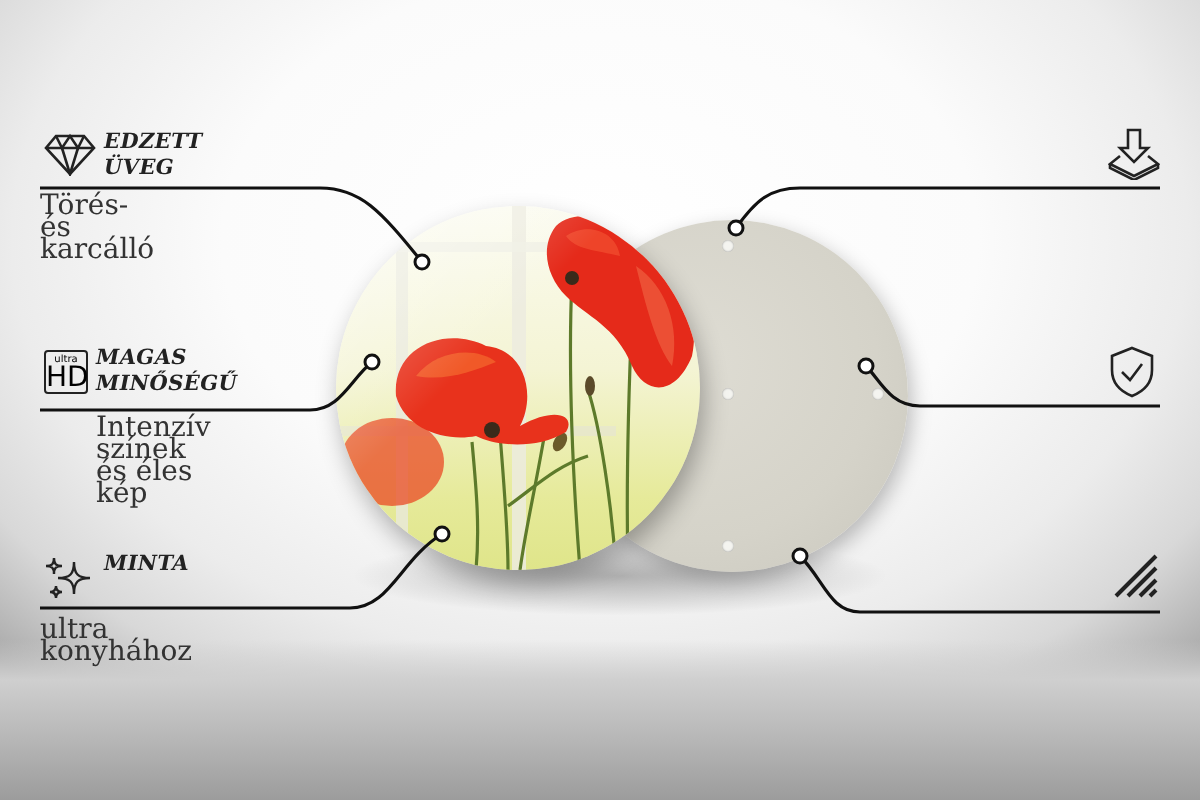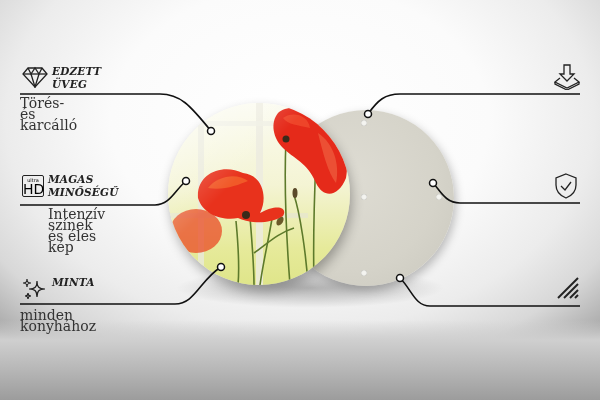--- a/index.html
+++ b/index.html
@@ -150,21 +150,21 @@
     <g stroke="#222" stroke-width="1.2" fill="none">
       <path d="M15 4 C15 10, 17 12, 23 12 C17 12, 15 14, 15 20 C15 14, 13 12, 7 12 C13 12, 15 10, 15 4 Z"></path>
       <path d="M5 2 C5 5, 6 6, 9 6 C6 6, 5 7, 5 10 C5 7, 4 6, 1 6 C4 6, 5 5, 5 2 Z"></path>
       <path d="M6 16 C6 18, 7 19, 9 19 C7 19, 6 20, 6 22 C6 20, 5 19, 3 19 C5 19, 6 18, 6 16 Z"></path>
     </g>
   </svg>
   <div class="f-title" style="left:52px;top:276px;position:absolute;">
     <div>MINTA</div>
   </div>
   <div class="f-desc" style="position:absolute;left:20px;top:310px;">
-    <div>minden konyhához</div>
+    <div>ultra konyhához</div>
   </div>
 </div>
 
 <div class="feature right" style="left:0;top:0;">
 
   <svg class="icon" style="left:554px;top:64px;" width="26" height="26" viewBox="0 0 26 26">
     <g stroke="#222" stroke-width="1.3" fill="none">
       <path d="M10 1 L10 10 L6 10 L13 17 L20 10 L16 10 L16 1 Z"></path>
       <path d="M6 14 L1 18 L13 24 L25 18 L20 14"></path>
       <path d="M1 18 L1 20 L13 26 L25 20 L25 18"></path>

